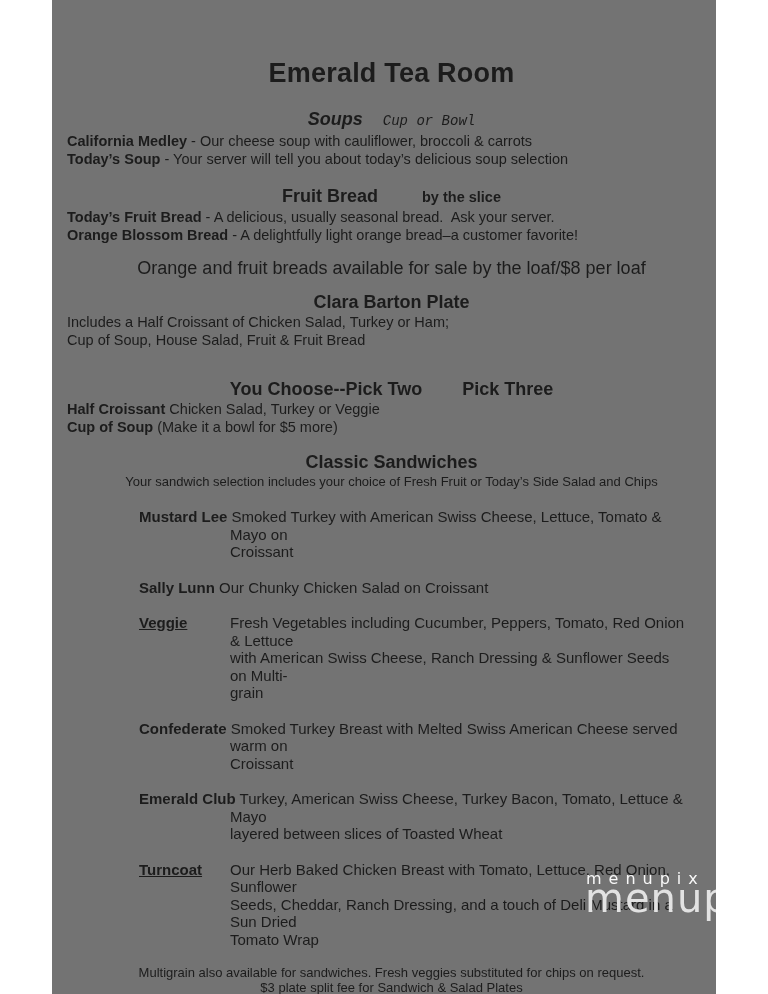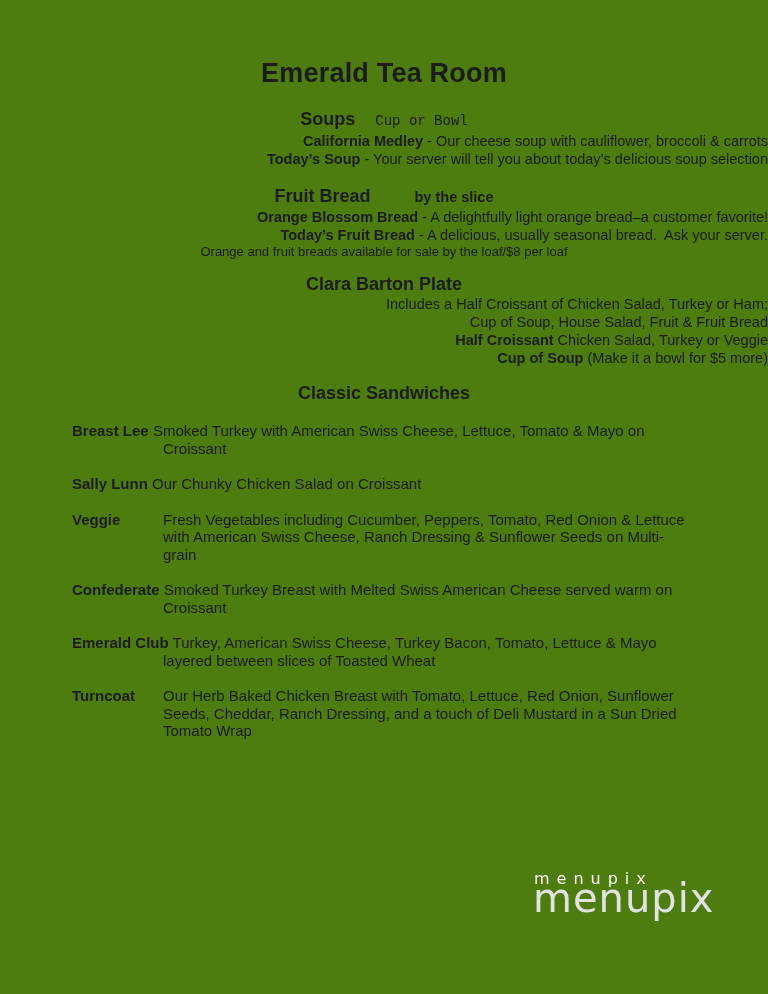--- a/index.html
+++ b/index.html
@@ -1,69 +1,70 @@
 <!DOCTYPE html>
 <html><head>
 <meta charset="utf-8">
 <style>
   html,body { margin:0; padding:0; background:#fff; }
   .page {
     position:relative;
-    width:768px; height:994px;
+    width:664px; height:994px;
     margin:0 auto;
-    background:#4d7c0f;
+    background:#737373;
     color:#1c1c1c;
     font-family:"Liberation Sans","DejaVu Sans",sans-serif;
     overflow:hidden;
     box-sizing:border-box;
     padding-top:57px;
+    padding-left:15px;
   }
   h1.title {
     margin:0; text-align:center;
     font-size:27px; line-height:32px; font-weight:bold;
     letter-spacing:0.2px;
   }
   .sec-head {
     font-size:18px; line-height:21px; font-weight:bold;
     margin:0; text-align:center;
   }
-  .mt20 { margin-top:20px; }
+  .mt20 { margin-top:20px;font-style:italic; }
   .mt18 { margin-top:18px; }
   .mt14 { margin-top:14px; }
   .mt30 { margin-top:30px; }
   .mt16 { margin-top:16px; }
   .size-label-mono {
     font-family:"Liberation Mono","DejaVu Sans Mono",monospace;
     font-weight:normal; font-size:14px; margin-left:20px;
   }
   .size-label-sans {
     font-weight:bold; font-size:14.5px; margin-left:44px;
   }
   .head2-gap { margin-left:40px; }
   .menu-line {
-    font-size:14.5px; line-height:18px; margin:0; text-align:right;
+    font-size:14.5px; line-height:18px; margin:0; text-align:left;
   }
   .menu-line span, .menu-line b, .item span { white-space:pre-wrap; }
   .small-note {
-    font-size:13px; line-height:16px; margin:0; text-align:center;
+    font-size:18px; line-height:16px; margin:16px; text-align:center;
   }
   .intro-line {
     font-size:13px; line-height:17px; margin:0; text-align:center;
   }
   .items {
     margin-top:18px;
     padding-left:72px; padding-right:30px;
     text-align:left;
   }
   .item {
     margin:0 0 18px 0;
     font-size:15px; line-height:17.5px;
     padding-left:91px; text-indent:-91px;
   }
-  .item b.tabbed { display:inline-block; min-width:91px; text-indent:0; }
+  .item b.tabbed { display:inline-block; min-width:91px; text-indent:0;text-decoration:underline; }
   .footer-notes { margin-top:18px; }
   .footer-note { font-size:13px; line-height:14.5px; margin:0; text-align:center; }
   .watermark-ghost {
     position:absolute; left:534px; top:869px;
     font-size:16px; letter-spacing:7px; color:#f8f8f8;
     filter:blur(0.6px);
     font-family:"DejaVu Sans",sans-serif;
   }
   .watermark {
     position:absolute; left:533px; top:876px;
@@ -77,46 +78,52 @@
 
 <div class="page">
 
   <h1 class="title">Emerald Tea Room</h1>
 
   <div class="sec-head mt20"><span>Soups</span><span class="size-label-mono">Cup or Bowl</span></div>
   <p class="menu-line"><b>California Medley</b><span> - Our cheese soup with cauliflower, broccoli &amp; carrots</span></p>
   <p class="menu-line"><b>Today’s Soup</b><span> - Your server will tell you about today’s delicious soup selection</span></p>
 
   <div class="sec-head mt18"><span>Fruit Bread</span><span class="size-label-sans">by the slice</span></div>
+  <p class="menu-line"><b>Today’s Fruit Bread</b><span> - A delicious, usually seasonal bread.  Ask your server.</span></p>
   <p class="menu-line"><b>Orange Blossom Bread</b><span> - A delightfully light orange bread–a customer favorite!</span></p>
-  <p class="menu-line"><b>Today’s Fruit Bread</b><span> - A delicious, usually seasonal bread.  Ask your server.</span></p>
   <p class="small-note">Orange and fruit breads available for sale by the loaf/$8 per loaf</p>
 
   <div class="sec-head mt14">Clara Barton Plate</div>
   <p class="menu-line">Includes a Half Croissant of Chicken Salad, Turkey or Ham;</p>
   <p class="menu-line">Cup of Soup, House Salad, Fruit &amp; Fruit Bread</p>
 
+  <div class="sec-head mt30"><span>You Choose--Pick Two</span><span class="head2-gap">Pick Three</span></div>
   <p class="menu-line"><b>Half Croissant</b><span> Chicken Salad, Turkey or Veggie</span></p>
   <p class="menu-line"><b>Cup of Soup</b><span> (Make it a bowl for $5 more)</span></p>
 
   <div class="sec-head mt16">Classic Sandwiches</div>
+  <p class="intro-line">Your sandwich selection includes your choice of Fresh Fruit or Today’s Side Salad and Chips</p>
 
   <div class="items">
-    <p class="item"><b>Breast Lee</b><span> Smoked Turkey with American Swiss Cheese, Lettuce, Tomato &amp; Mayo on
+    <p class="item"><b>Mustard Lee</b><span> Smoked Turkey with American Swiss Cheese, Lettuce, Tomato &amp; Mayo on
 Croissant</span></p>
     <p class="item"><b>Sally Lunn</b><span> Our Chunky Chicken Salad on Croissant</span></p>
     <p class="item"><b class="tabbed">Veggie</b><span>Fresh Vegetables including Cucumber, Peppers, Tomato, Red Onion &amp; Lettuce
 with American Swiss Cheese, Ranch Dressing &amp; Sunflower Seeds on Multi-
 grain</span></p>
     <p class="item"><b>Confederate</b><span> Smoked Turkey Breast with Melted Swiss American Cheese served warm on
 Croissant</span></p>
     <p class="item"><b>Emerald Club</b><span> Turkey, American Swiss Cheese, Turkey Bacon, Tomato, Lettuce &amp; Mayo
 layered between slices of Toasted Wheat</span></p>
     <p class="item"><b class="tabbed">Turncoat</b><span>Our Herb Baked Chicken Breast with Tomato, Lettuce, Red Onion, Sunflower
 Seeds, Cheddar, Ranch Dressing, and a touch of Deli Mustard in a Sun Dried
 Tomato Wrap</span></p>
   </div>
 
+  <div class="footer-notes">
+    <p class="footer-note">Multigrain also available for sandwiches.  Fresh veggies substituted for chips on request.</p>
+    <p class="footer-note">$3 plate split fee for Sandwich &amp; Salad Plates</p>
+  </div>
 
   <div class="watermark-ghost">menupix</div>
   <div class="watermark">menupix</div>
 
 </div>
 
 </body></html>

